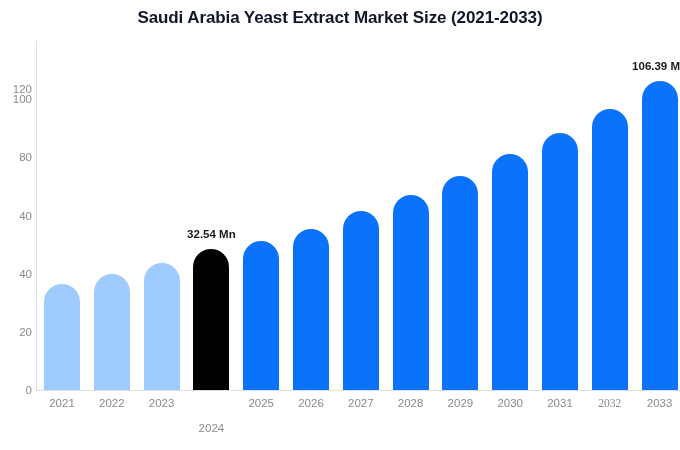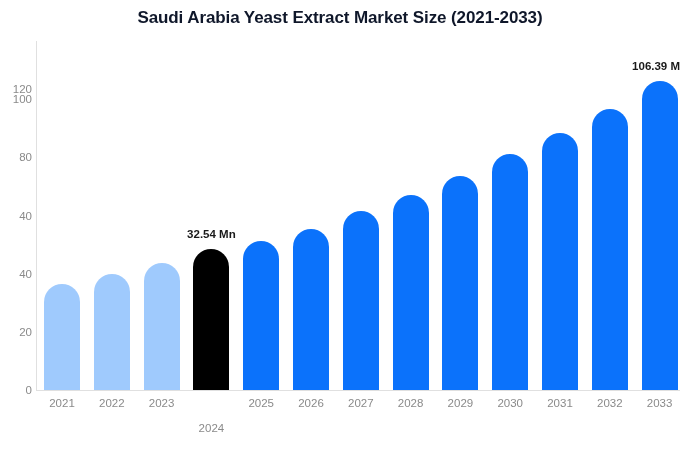--- a/index.html
+++ b/index.html
@@ -169,21 +169,21 @@
       <div class="x-tick" style="left: 330.8px;">2027</div>
       <div class="bar" style="left: 392.6px; width: 36px; height: 194.858px; background: rgb(11, 114, 251);"></div>
       <div class="x-tick" style="left: 380.6px;">2028</div>
       <div class="bar" style="left: 442.4px; width: 36px; height: 213.762px; background: rgb(11, 114, 251);"></div>
       <div class="x-tick" style="left: 430.4px;">2029</div>
       <div class="bar" style="left: 492.2px; width: 36px; height: 235.575px; background: rgb(11, 114, 251);"></div>
       <div class="x-tick" style="left: 480.2px;">2030</div>
       <div class="bar" style="left: 542px; width: 36px; height: 257.387px; background: rgb(11, 114, 251);"></div>
       <div class="x-tick" style="left: 530px;">2031</div>
       <div class="bar" style="left: 591.8px; width: 36px; height: 280.654px; background: rgb(11, 114, 251);"></div>
-      <div class="x-tick" style="left: 579.8px;">2032</div>
+      <div class="x-tick" style="left: 579.8px; font-family: Liberation Serif, serif;">2032</div>
       <div class="bar" style="left: 641.6px; width: 36px; height: 309.418px; background: rgb(11, 114, 251);"></div>
       <div class="x-tick" style="left: 629.6px;">2033</div>
       <div class="bar-value-label" style="top: 227.859px; left: 181.4px; width: 60px; text-align: center;">32.54 Mn</div>
       <div class="bar-value-label" style="top: 59.5824px; left: 629.6px; width: 60px; text-align: center;">106.39 Mn</div>
     </div>
 
 
 </div>
 
 </body></html>

